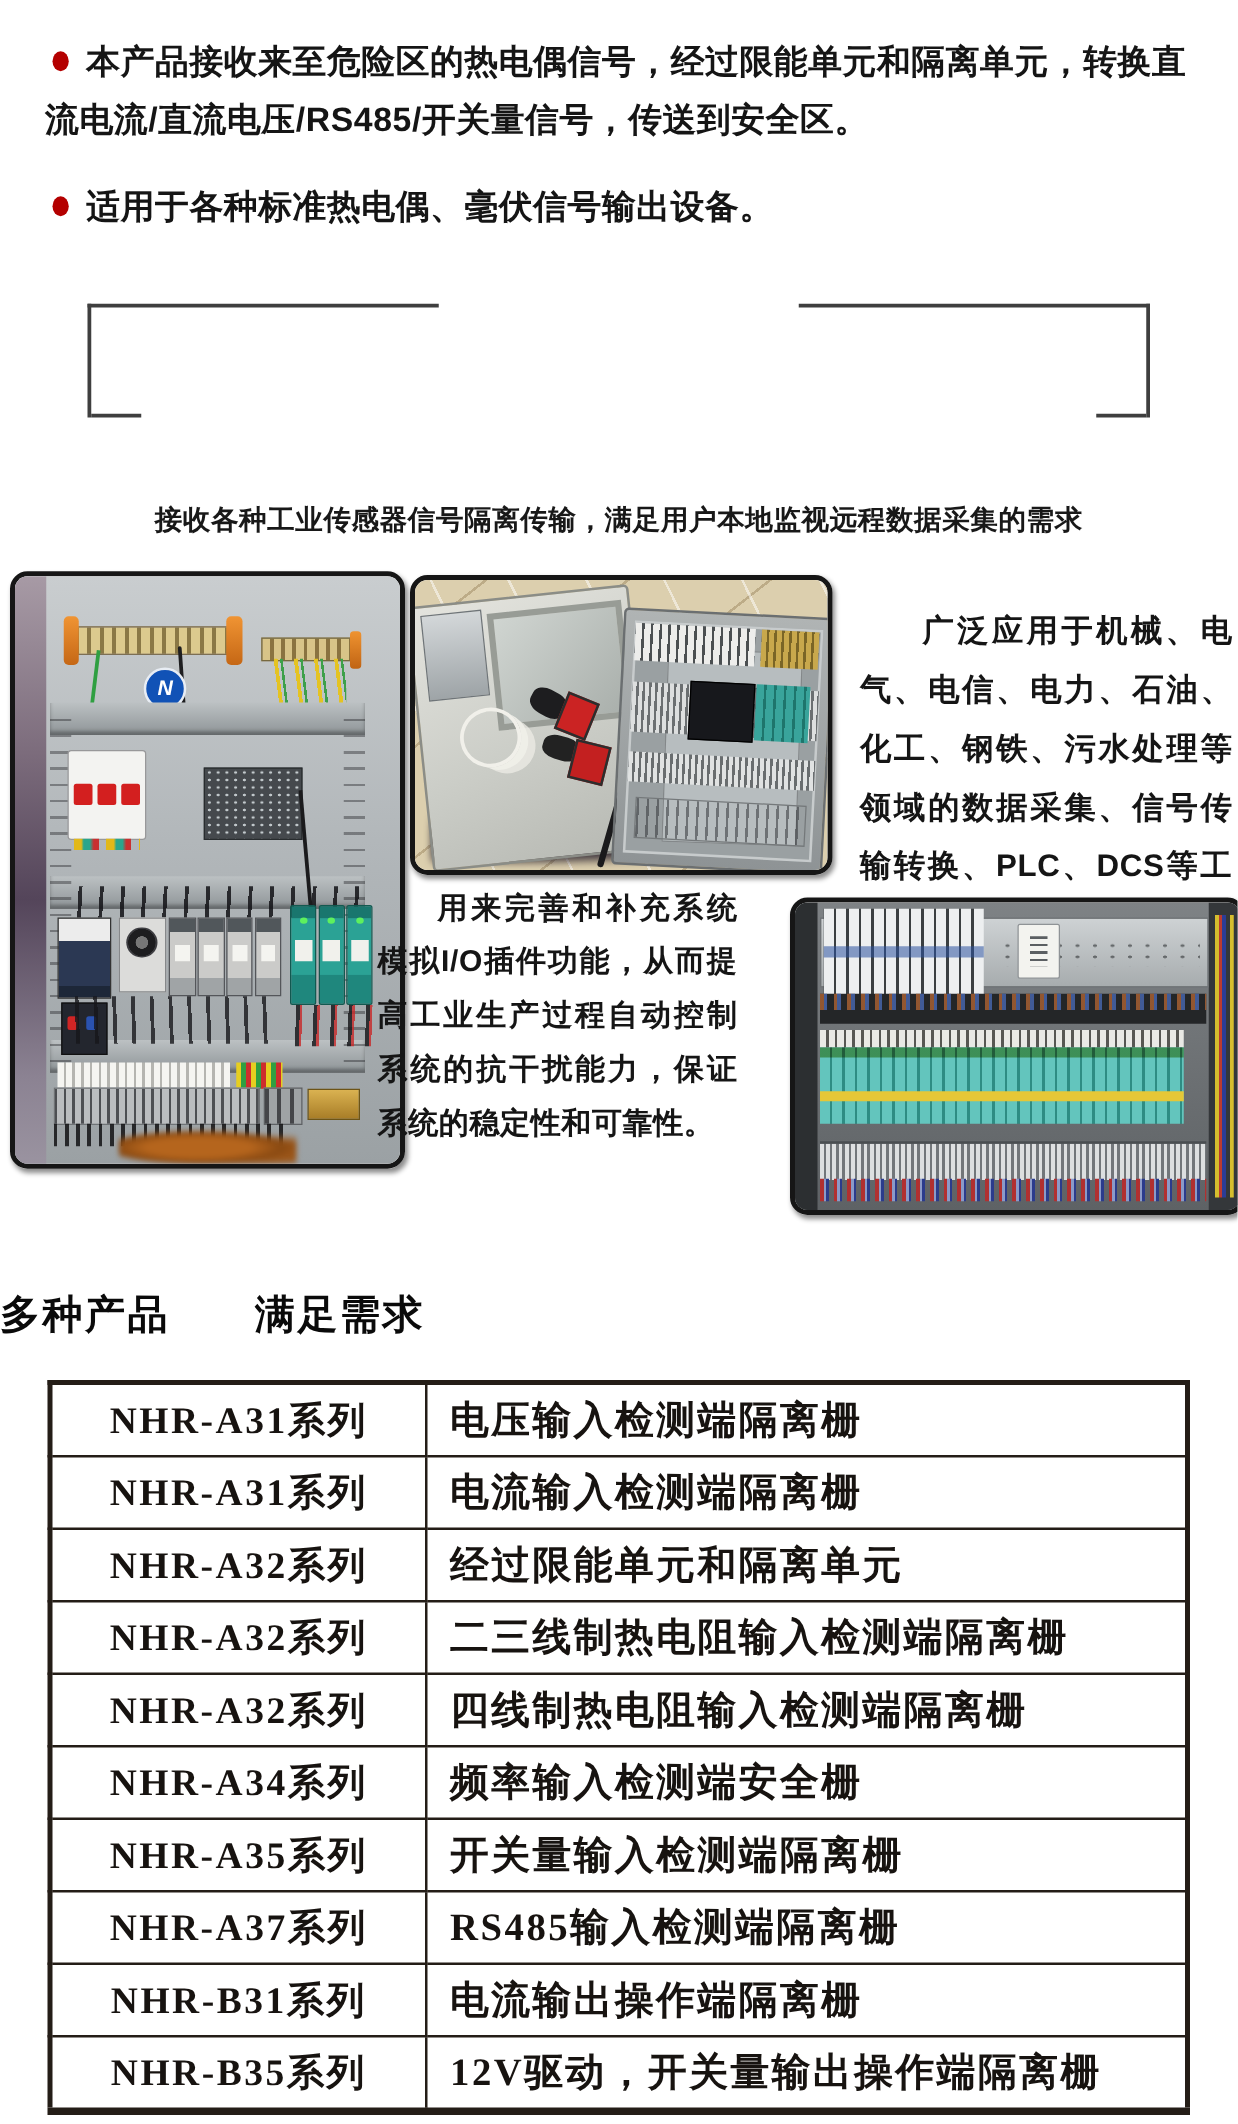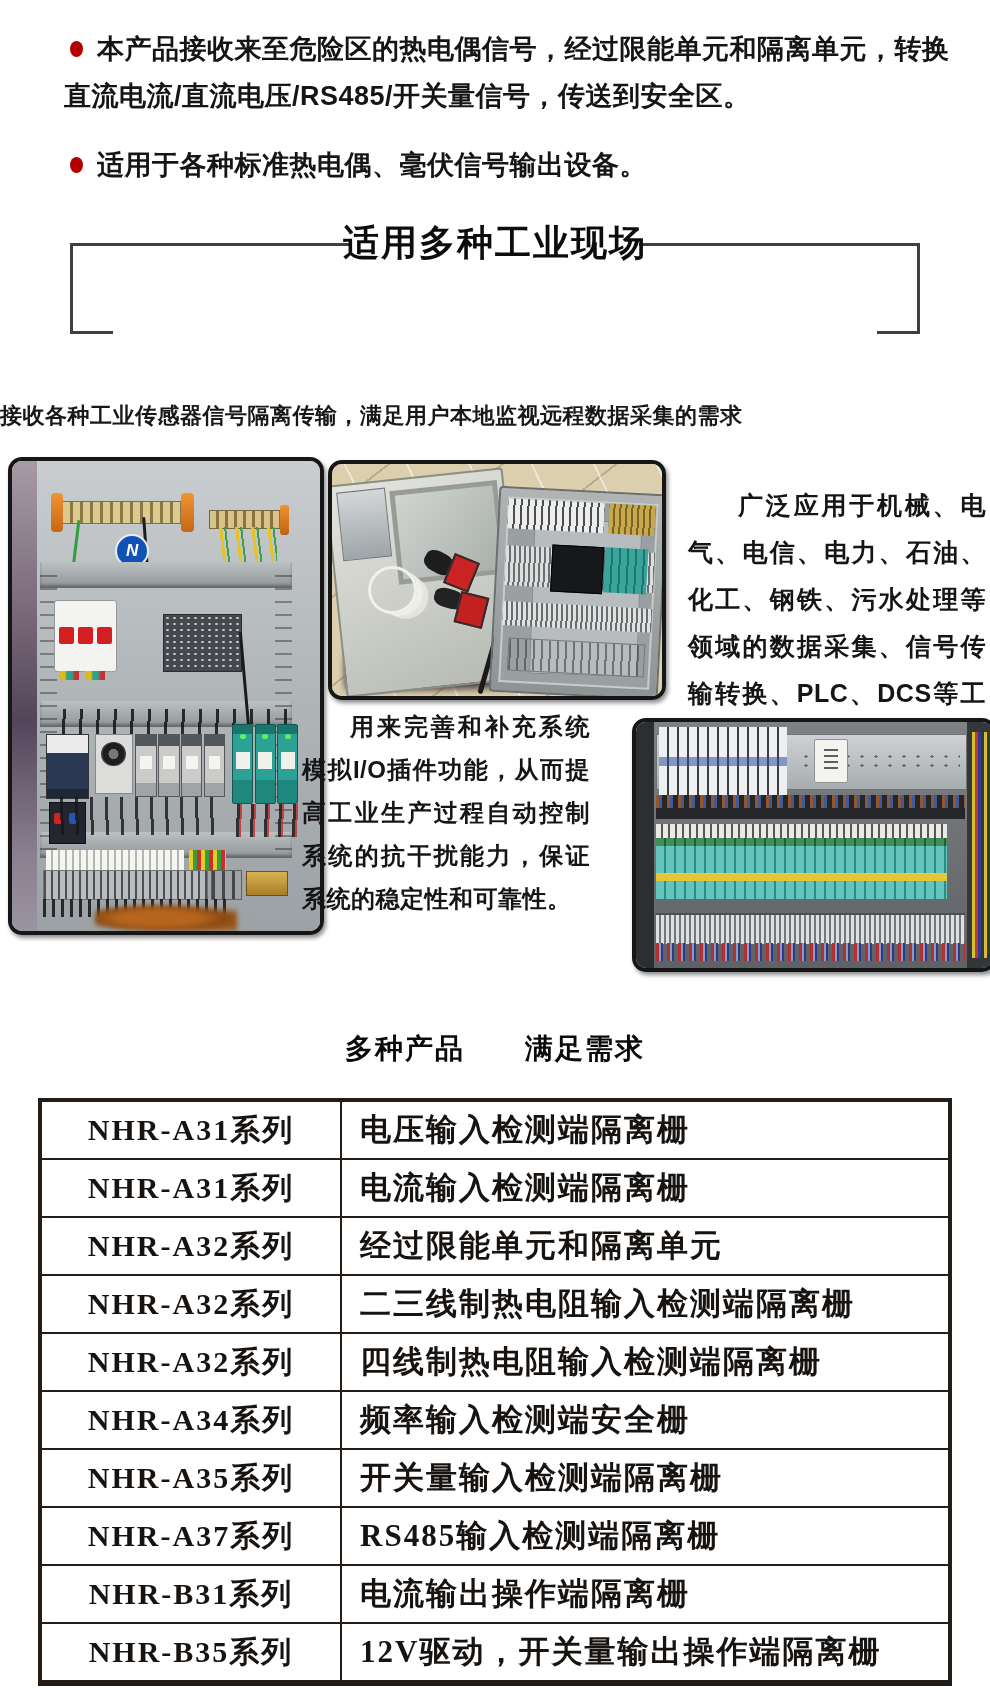--- a/index.html
+++ b/index.html
@@ -1,33 +1,33 @@
 <!DOCTYPE html>
 <html><head>
 <meta charset="utf-8">
 <style>
   html,body{margin:0;padding:0;background:#ffffff;}
   body{
     width:990px;height:1699px;position:relative;overflow:hidden;
     font-family:"Liberation Sans", sans-serif;color:#111;
   }
   
-  .intro{padding:26px 38px 0 64px;}
+  .intro{padding:26px 38px 0 36px;}
   .bullet-item{position:relative;font-size:27px;line-height:47px;font-weight:700;color:#151515;margin:0 0 22px 0;letter-spacing:0.5px;}
   .dot{display:inline-block;width:13px;height:16px;border-radius:50%;background:#b40000;margin:0 14px 3px 6px;vertical-align:middle;}
   
   .site-head{position:relative;width:850px;margin:28px auto 0;height:170px;}
   .site-title{position:relative;z-index:2;text-align:center;font-size:36px;font-weight:800;letter-spacing:2px;color:#0c0c0c;padding-top:2px;}
   .bracket{position:absolute;top:26px;width:278px;height:88px;z-index:1;}
   .bracket.left{left:0;border-left:3px solid #3f3f3f;border-top:3px solid #3f3f3f;}
   .bracket.left::after{content:"";position:absolute;left:0;bottom:0;width:40px;border-bottom:3px solid #3f3f3f;}
   .bracket.right{right:0;border-right:3px solid #3f3f3f;border-top:3px solid #3f3f3f;}
   .bracket.right::after{content:"";position:absolute;right:0;bottom:0;width:40px;border-bottom:3px solid #3f3f3f;}
   .site-subtitle{position:relative;z-index:2;text-align:center;font-size:28px;font-weight:700;color:#161616;margin-top:44px;letter-spacing:1px;}
-  .site-desc{font-size:22px;font-weight:700;color:#181818;margin-top:14px;letter-spacing:0.5px;}
+  .site-desc{text-align:center;font-size:22px;font-weight:700;color:#181818;margin-top:14px;letter-spacing:0.5px;}
   
   .collage{position:relative;height:545px;margin-top:6px;}
   .photo{position:absolute;border:4px solid #161616;border-radius:14px;overflow:hidden;box-shadow:2px 3px 4px rgba(0,0,0,.45);}
   .ph-inner{position:absolute;inset:0;}
   .ph-inner > *{position:absolute;}
   .side-text{position:absolute;font-size:25px;line-height:47px;font-weight:700;color:#151515;text-align:justify;text-indent:2em;letter-spacing:0.5px;}
   .mid-text{position:absolute;font-size:24px;line-height:43px;font-weight:700;color:#151515;text-align:justify;text-indent:2em;letter-spacing:0.5px;}
   
   .photo1{left:8px;top:20px;width:308px;height:470px;}
   .p1-bg{inset:0;background:linear-gradient(180deg,#c9cdcf 0%,#b2b7ba 45%,#9ba1a4 100%);}
@@ -107,38 +107,37 @@
   .p3-socket::after{content:"";position:absolute;left:28%;top:22%;width:44%;height:56%;background:repeating-linear-gradient(180deg,#5b5f62 0 2px,transparent 2px 6px);}
   .p3-duct{left:5.5%;top:29.5%;width:87%;height:10%;background:#242628;}
   .p3-duct::after{content:"";position:absolute;left:0;top:0;width:100%;height:55%;background:repeating-linear-gradient(90deg,rgba(165,95,50,.85) 0 3px,rgba(70,100,170,.85) 3px 6px,transparent 6px 11px);}
   .p3-markers{left:5.5%;top:41.5%;width:82%;height:5.5%;background:repeating-linear-gradient(90deg,#e9e9e5 0 5px,#575753 5px 7px);}
   .p3-modules{left:5.5%;top:47%;width:82%;height:25%;background:repeating-linear-gradient(90deg,#63c5bd 0 8px,#2e8c83 8px 10px);}
   .p3-modules::before{content:"";position:absolute;left:0;top:0;width:100%;height:14%;background:repeating-linear-gradient(90deg,rgba(52,130,62,.8) 0 8px,rgba(30,80,40,.8) 8px 10px);}
   .p3-modules::after{content:"";position:absolute;left:0;top:58%;width:100%;height:13%;background:#e5c737;}
   .p3-botrail{left:5.5%;top:77.5%;width:87%;height:12%;background:repeating-linear-gradient(90deg,#dddfe0 0 3px,#72767a 3px 5px);border-top:2px solid #4a4e51;}
   .p3-botwires{left:5.5%;top:90%;width:87%;height:7%;background:repeating-linear-gradient(90deg,#b13030 0 3px,#8b9ac8 3px 5px,#2b3b8c 5px 7px,transparent 7px 11px);}
   
-  .products-title{margin-top:48px;text-align:center;font-size:28px;font-weight:800;letter-spacing:2px;color:#0a0a0a;}
+  .products-title{margin-top:48px;text-align:left;font-size:32px;font-weight:800;letter-spacing:2px;color:#0a0a0a;}
   table.products{width:914px;margin:30px auto 0;border-collapse:collapse;border:4px solid #241d17;border-bottom-width:6px;}
   table.products td{border:2px solid #241d17;height:54px;font-family:"Liberation Serif", serif;font-weight:700;color:#171310;}
   td.series{width:296px;text-align:center;font-size:30px;letter-spacing:2px;}
   td.desc{padding-left:18px;font-size:31px;letter-spacing:2px;}
 </style>
 </head>
 <body>
 
 <div class="intro">
   <p class="bullet-item"><span class="dot"></span><span>本产品接收来至危险区的热电偶信号，经过限能单元和隔离单元，转换直流电流/直流电压/RS485/开关量信号，传送到安全区。</span></p>
   <p class="bullet-item"><span class="dot"></span><span>适用于各种标准热电偶、毫伏信号输出设备。</span></p>
 </div>
 
 <div class="site-head">
   <div class="bracket left"></div>
   <div class="bracket right"></div>
-  <div class="site-title">适用多种工业现场</div>
 </div>
 <div class="site-desc">接收各种工业传感器信号隔离传输，满足用户本地监视远程数据采集的需求</div>
 
 <div class="collage">
 
   <div class="photo photo1">
     <div class="ph-inner">
       <div class="p1-bg"></div>
       <div class="p1-wall"></div>
       <div class="p1-busbar"></div>

